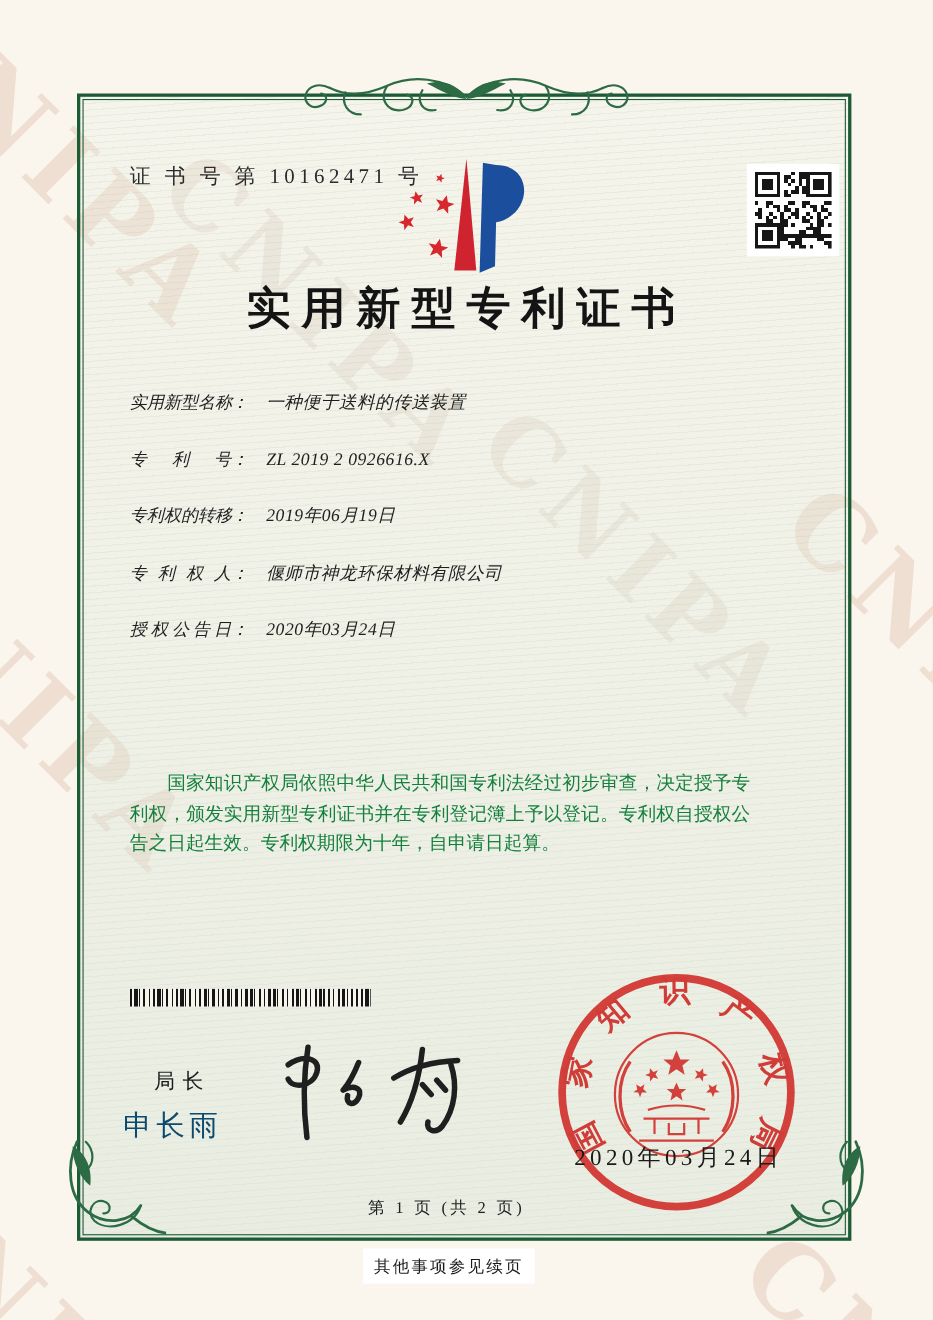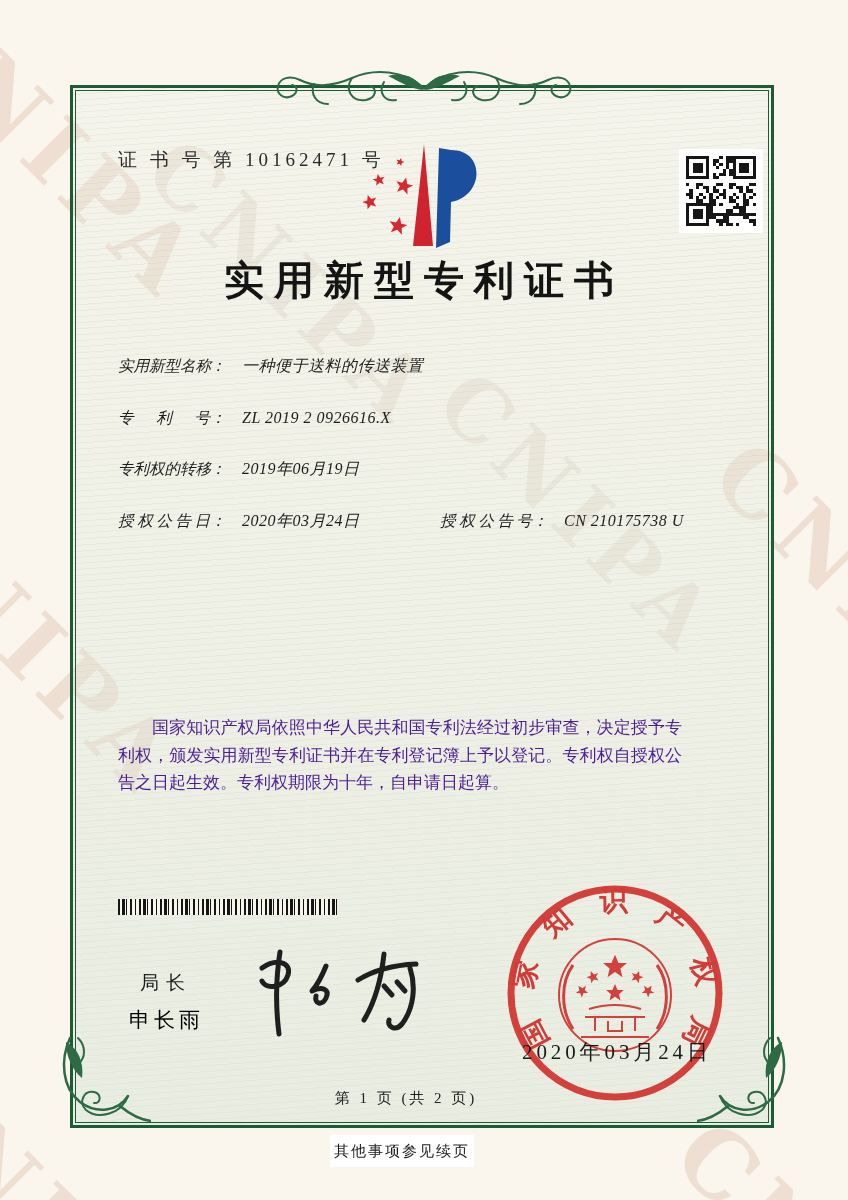--- a/index.html
+++ b/index.html
@@ -50,40 +50,40 @@
   .row { height:51.5px; white-space:nowrap;font-style:italic; }
   .row .lbl {
     display:inline-block; width:92px; text-align:justify; text-align-last:justify;
     font-size:15.5px; vertical-align:baseline;
   }
   .row .colon { display:inline-block; }
   .row .val { margin-left:16px; letter-spacing:0.5px; }
   .row .pair2 { position:absolute; left:322px; }
   .paras {
     position:absolute; left:118px; top:698px; width:564px;
-    font-size:17px; line-height:27.5px; color:#4c1d95; text-align:justify;margin-top:16px;
+    font-size:17px; line-height:27.5px; color:#15803d; text-align:justify;
   }
   .paras p { text-indent:2em; }
   .barcode {
     position:absolute; left:118px; top:899px; width:219px; height:16px;
     background:repeating-linear-gradient(90deg,
       #161616 0 2px, #f8f5ec 2px 4px, #161616 4px 7px, #f8f5ec 7px 8px,
       #161616 8px 9px, #f8f5ec 9px 12px, #161616 12px 14px, #f8f5ec 14px 17px,
       #161616 17px 18px, #f8f5ec 18px 21px);
   }
   .director-title { position:absolute; left:119px; top:970px; font-size:19px; letter-spacing:7px; color:#1a1a1a;margin-left:21px; }
-  .director-name  { position:absolute; left:129px; top:1006px; font-size:21px; letter-spacing:4px; color:#000000; }
+  .director-name  { position:absolute; left:112px; top:1006px; font-size:26px; letter-spacing:4px; color:#0c4a6e; }
   .signature { position:absolute; left:238px; top:942px; }
   .seal { position:absolute; left:502px; top:880px; }
   .page-info {
     position:absolute; left:0; width:848px; top:1089px; text-align:center;
     font-size:15px; letter-spacing:3px; color:#222; transform:translateX(-18px);
   }
   .cont-strip {
-    position:absolute; left:330px; top:1135px; width:144px; height:32px;
+    position:absolute; left:330px; top:1135px; width:156px; height:32px;
     background:#ffffff; display:flex; align-items:center; justify-content:center;
     font-size:15px; letter-spacing:2px; color:#1a1a1a; z-index:5;
   }
 </style>
 </head>
 <body>
 
 <div class="page">
 
   <span class="wm" style="left:-48px; top:-28px;">CNIPA</span>
@@ -286,25 +286,25 @@
     <div class="rows">
       <div class="row">
         <span class="lbl">实用新型名称</span><span class="colon">：</span><span class="val">一种便于送料的传送装置</span>
       </div>
       <div class="row">
         <span class="lbl">专利号</span><span class="colon">：</span><span class="val">ZL 2019 2 0926616.X</span>
       </div>
       <div class="row">
         <span class="lbl">专利权的转移</span><span class="colon">：</span><span class="val">2019年06月19日</span>
       </div>
+      <div class="row">
+        <span class="lbl">专利权人</span><span class="colon">：</span><span class="val">偃师市神龙环保材料有限公司</span>
+      </div>
       <div class="row" style="position:relative;">
         <span class="lbl">授权公告日</span><span class="colon">：</span><span class="val">2020年03月24日</span>
-        <span class="pair2">
-          <span class="lbl">授权公告号</span><span class="colon">：</span><span class="val">CN 210175738 U</span>
-        </span>
       </div>
     </div>
 
     <div class="paras">
       <p>国家知识产权局依照中华人民共和国专利法经过初步审查，决定授予专利权，颁发实用新型专利证书并在专利登记簿上予以登记。专利权自授权公告之日起生效。专利权期限为十年，自申请日起算。</p>
     </div>
 
     <div class="barcode"></div>
 
     <div class="director-title">局长</div>

